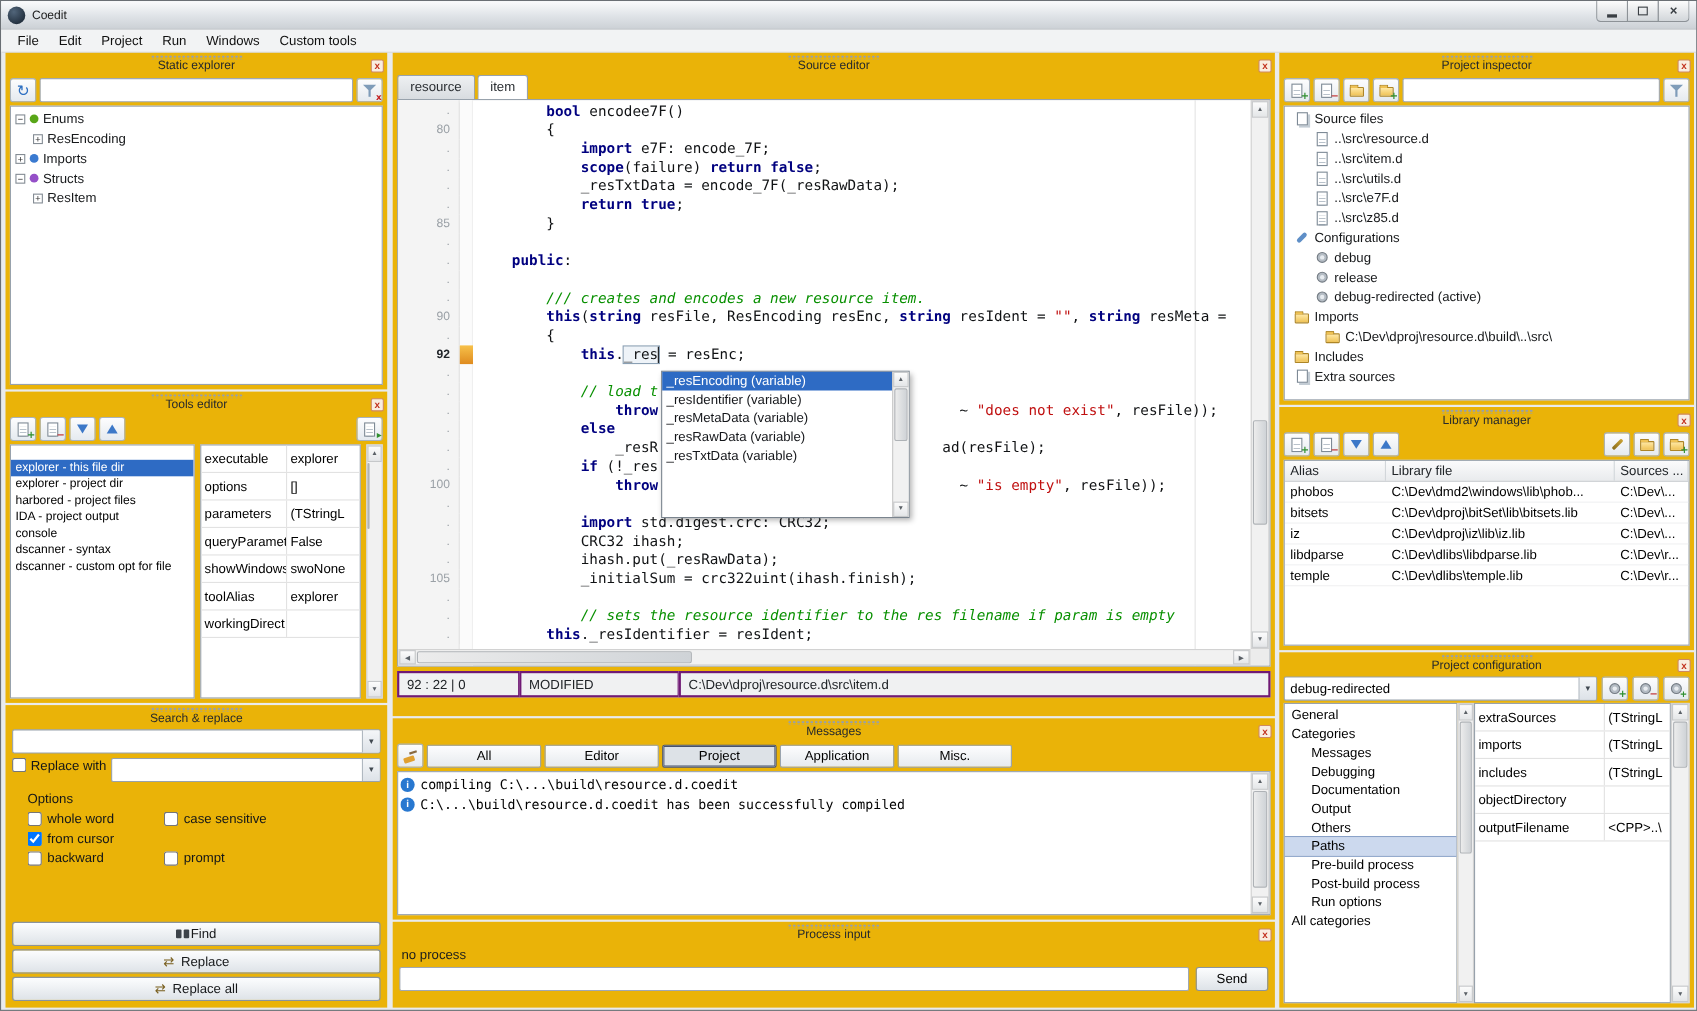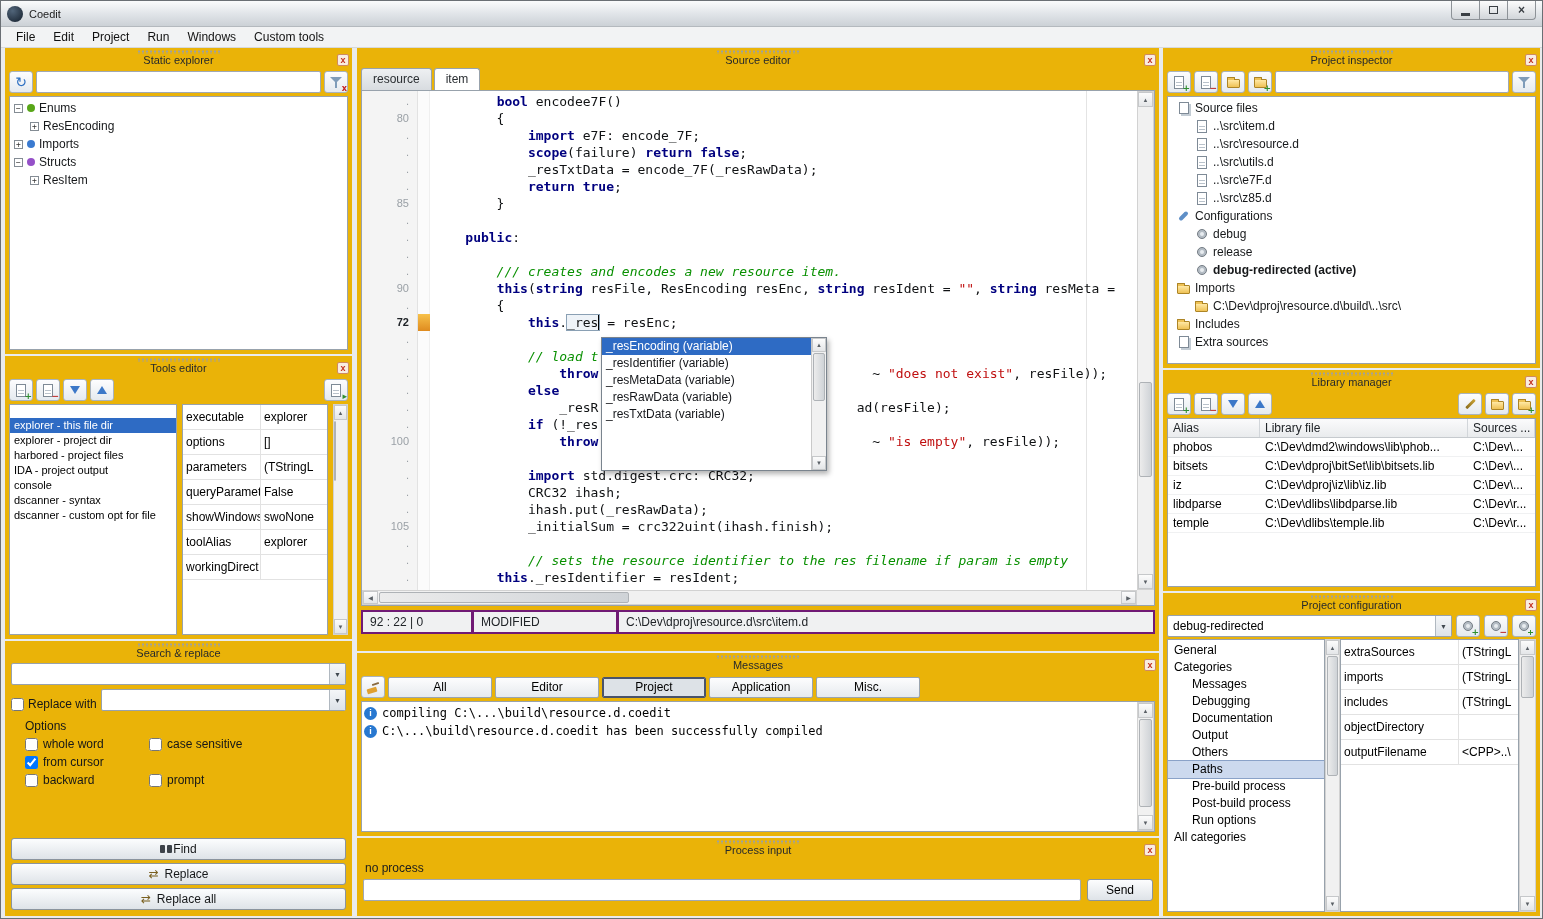--- a/index.html
+++ b/index.html
@@ -104,21 +104,21 @@
   #p-cfg{left:1162px;top:592px;width:377px;height:323px}
 
   
   #se-tree{flex:1;margin:0 4px 4px;padding-top:2px}
   
   .te-main{flex:1;display:flex;margin:0 4px 4px;gap:5px;min-height:0}
   #tools-list{width:168px;flex:none;padding-top:13px}
   #tools-grid-wrap{flex:1;display:flex;min-width:0}
   #tools-prop-grid{flex:1;min-width:0}
   
-  .sr-row{display:flex;align-items:flex-end;gap:4px;padding:2px 6px;flex:none}
+  .sr-row{display:flex;align-items:flex-start;gap:4px;padding:2px 6px;flex:none}
   .combo{flex:1;height:22px;border:1px solid #98a2ac;border-radius:2px;background:#fff;display:flex;align-items:center;
     font-size:12px;padding-left:5px;min-width:10px}
   .combo .arr{margin-left:auto;width:16px;height:100%;display:flex;align-items:center;justify-content:center;
     font-size:7px;color:#404850;background:linear-gradient(#f4f6f8,#dde2e8);border-left:1px solid #b0b8c0}
   .cklbl{font-size:12px;color:#141618}
   .ckrow{display:flex;align-items:center;gap:5px}
   .bigbtn{height:22px;margin:3px 6px 0;border:1px solid #8a949e;border-radius:3px;flex:none;
     background:linear-gradient(#fcfdfe,#dee3e8);display:flex;align-items:center;justify-content:center;font-size:12px;color:#16181a}
 
   
@@ -426,21 +426,21 @@
           <div class="cline"><span class="ln">.</span><span class="lmark"></span><span class="ctext"><span class="tok-p">            </span><span class="tok-k">scope</span><span class="tok-p">(failure) </span><span class="tok-k">return</span><span class="tok-p"> </span><span class="tok-k">false</span><span class="tok-p">;</span></span></div>
           <div class="cline"><span class="ln">.</span><span class="lmark"></span><span class="ctext"><span class="tok-p">            _resTxtData = encode_7F(_resRawData);</span></span></div>
           <div class="cline"><span class="ln">.</span><span class="lmark"></span><span class="ctext"><span class="tok-p">            </span><span class="tok-k">return</span><span class="tok-p"> </span><span class="tok-k">true</span><span class="tok-p">;</span></span></div>
           <div class="cline"><span class="ln">85</span><span class="lmark"></span><span class="ctext"><span class="tok-p">        }</span></span></div>
           <div class="cline"><span class="ln">.</span><span class="lmark"></span><span class="ctext"></span></div>
           <div class="cline"><span class="ln">.</span><span class="lmark"></span><span class="ctext"><span class="tok-p">    </span><span class="tok-k">public</span><span class="tok-p">:</span></span></div>
           <div class="cline"><span class="ln">.</span><span class="lmark"></span><span class="ctext"></span></div>
           <div class="cline"><span class="ln">.</span><span class="lmark"></span><span class="ctext"><span class="tok-c">        /// creates and encodes a new resource item.</span></span></div>
           <div class="cline"><span class="ln">90</span><span class="lmark"></span><span class="ctext"><span class="tok-p">        </span><span class="tok-k">this</span><span class="tok-p">(</span><span class="tok-k">string</span><span class="tok-p"> resFile, ResEncoding resEnc, </span><span class="tok-k">string</span><span class="tok-p"> resIdent = </span><span class="tok-s">""</span><span class="tok-p">, </span><span class="tok-k">string</span><span class="tok-p"> resMeta = </span></span></div>
           <div class="cline"><span class="ln">.</span><span class="lmark"></span><span class="ctext"><span class="tok-p">        {</span></span></div>
-          <div class="cline cur"><span class="ln">72</span><span class="lmark"></span><span class="ctext"><span class="tok-p">            </span><span class="tok-k">this</span><span class="tok-p">.</span><span class="tok-b">_res</span><span class="tok-p"> = resEnc;</span></span></div>
+          <div class="cline cur"><span class="ln">92</span><span class="lmark"></span><span class="ctext"><span class="tok-p">            </span><span class="tok-k">this</span><span class="tok-p">.</span><span class="tok-b">_res</span><span class="tok-p"> = resEnc;</span></span></div>
           <div class="cline"><span class="ln">.</span><span class="lmark"></span><span class="ctext"></span></div>
           <div class="cline"><span class="ln">.</span><span class="lmark"></span><span class="ctext"><span class="tok-c">            // load t</span></span></div>
           <div class="cline"><span class="ln">.</span><span class="lmark"></span><span class="ctext"><span class="tok-p">                </span><span class="tok-k">throw</span><span class="tok-p">                                   ~ </span><span class="tok-s">"does not exist"</span><span class="tok-p">, resFile));</span></span></div>
           <div class="cline"><span class="ln">.</span><span class="lmark"></span><span class="ctext"><span class="tok-p">            </span><span class="tok-k">else</span></span></div>
           <div class="cline"><span class="ln">.</span><span class="lmark"></span><span class="ctext"><span class="tok-p">                _resR                                 ad(resFile);</span></span></div>
           <div class="cline"><span class="ln">.</span><span class="lmark"></span><span class="ctext"><span class="tok-p">            </span><span class="tok-k">if</span><span class="tok-p"> (!_res</span></span></div>
           <div class="cline"><span class="ln">100</span><span class="lmark"></span><span class="ctext"><span class="tok-p">                </span><span class="tok-k">throw</span><span class="tok-p">                                   ~ </span><span class="tok-s">"is empty"</span><span class="tok-p">, resFile));</span></span></div>
           <div class="cline"><span class="ln">.</span><span class="lmark"></span><span class="ctext"></span></div>
           <div class="cline"><span class="ln">.</span><span class="lmark"></span><span class="ctext"><span class="tok-p">            </span><span class="tok-k">import</span><span class="tok-p"> std.digest.crc: CRC32;</span></span></div>
           <div class="cline"><span class="ln">.</span><span class="lmark"></span><span class="ctext"><span class="tok-p">            CRC32 ihash;</span></span></div>
@@ -566,77 +566,77 @@
         <div class="trow" style="padding-left: 8px;">
           <span class="icon-slot">
             <span class="i-files"></span>
           </span>
           <span class="tlabel">Source files</span>
         </div>
         <div class="trow" style="padding-left: 26px;">
           <span class="icon-slot">
             <span class="i-page"></span>
           </span>
+          <span class="tlabel">..\src\resource.d</span>
+        </div>
+        <div class="trow" style="padding-left: 26px;">
+          <span class="icon-slot">
+            <span class="i-page"></span>
+          </span>
           <span class="tlabel">..\src\item.d</span>
         </div>
         <div class="trow" style="padding-left: 26px;">
           <span class="icon-slot">
             <span class="i-page"></span>
           </span>
-          <span class="tlabel">..\src\resource.d</span>
+          <span class="tlabel">..\src\utils.d</span>
         </div>
         <div class="trow" style="padding-left: 26px;">
           <span class="icon-slot">
             <span class="i-page"></span>
           </span>
-          <span class="tlabel">..\src\utils.d</span>
+          <span class="tlabel">..\src\e7F.d</span>
         </div>
         <div class="trow" style="padding-left: 26px;">
           <span class="icon-slot">
             <span class="i-page"></span>
           </span>
-          <span class="tlabel">..\src\e7F.d</span>
+          <span class="tlabel">..\src\z85.d</span>
+        </div>
+        <div class="trow" style="padding-left: 8px;">
+          <span class="icon-slot">
+            <span class="i-wrench"></span>
+          </span>
+          <span class="tlabel">Configurations</span>
         </div>
         <div class="trow" style="padding-left: 26px;">
           <span class="icon-slot">
-            <span class="i-page"></span>
-          </span>
-          <span class="tlabel">..\src\z85.d</span>
+            <span class="i-gear"></span>
+          </span>
+          <span class="tlabel">debug</span>
+        </div>
+        <div class="trow" style="padding-left: 26px;">
+          <span class="icon-slot">
+            <span class="i-gear"></span>
+          </span>
+          <span class="tlabel">release</span>
+        </div>
+        <div class="trow" style="padding-left: 26px;">
+          <span class="icon-slot">
+            <span class="i-gear"></span>
+          </span>
+          <span class="tlabel">debug-redirected (active)</span>
         </div>
         <div class="trow" style="padding-left: 8px;">
           <span class="icon-slot">
-            <span class="i-wrench"></span>
-          </span>
-          <span class="tlabel">Configurations</span>
-        </div>
-        <div class="trow" style="padding-left: 26px;">
-          <span class="icon-slot">
-            <span class="i-gear"></span>
-          </span>
-          <span class="tlabel">debug</span>
-        </div>
-        <div class="trow" style="padding-left: 26px;">
-          <span class="icon-slot">
-            <span class="i-gear"></span>
-          </span>
-          <span class="tlabel">release</span>
-        </div>
-        <div class="trow" style="padding-left: 26px; font-weight: bold;">
-          <span class="icon-slot">
-            <span class="i-gear"></span>
-          </span>
-          <span class="tlabel">debug-redirected (active)</span>
-        </div>
-        <div class="trow" style="padding-left: 8px;">
-          <span class="icon-slot">
             <span class="i-folder"></span>
           </span>
           <span class="tlabel">Imports</span>
         </div>
-        <div class="trow" style="padding-left: 26px;">
+        <div class="trow" style="padding-left: 36px;">
           <span class="icon-slot">
             <span class="i-folder"></span>
           </span>
           <span class="tlabel">C:\Dev\dproj\resource.d\build\..\src\</span>
         </div>
         <div class="trow" style="padding-left: 8px;">
           <span class="icon-slot">
             <span class="i-folder"></span>
           </span>
           <span class="tlabel">Includes</span>

